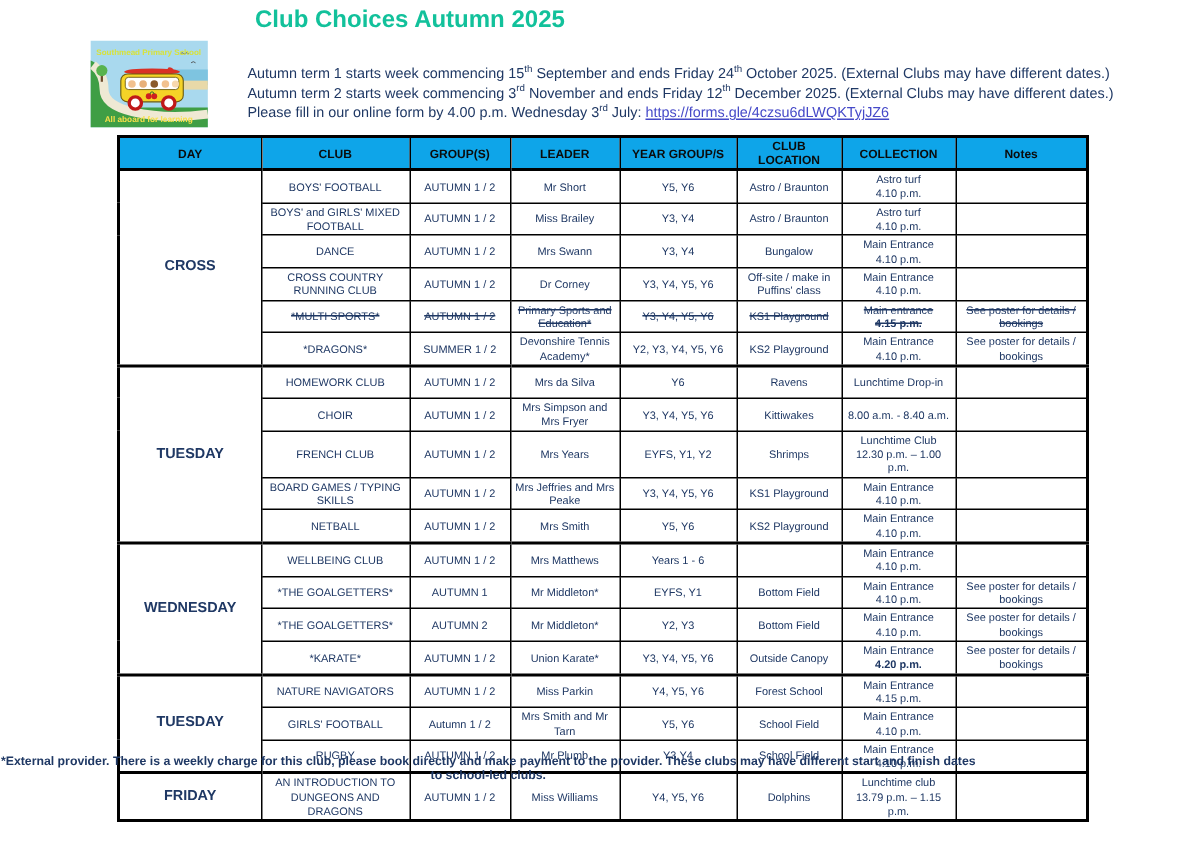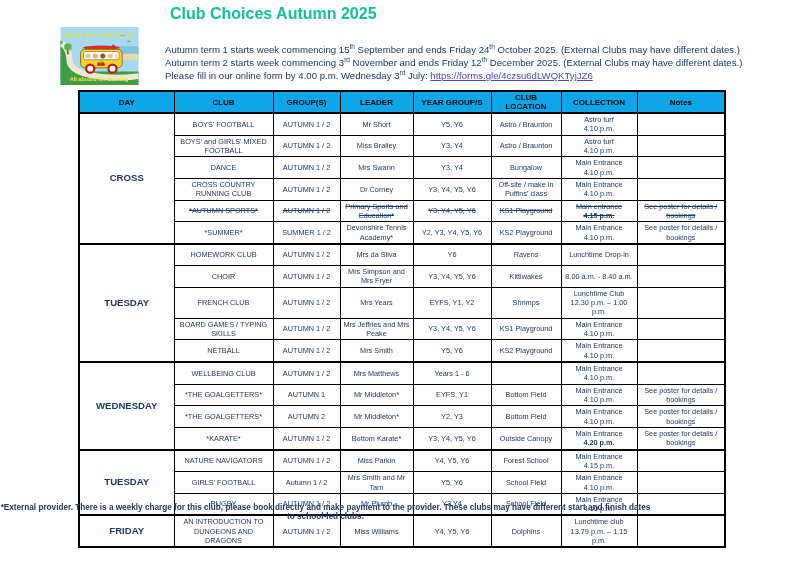--- a/index.html
+++ b/index.html
@@ -174,33 +174,33 @@
             <td>Dr Corney</td>
             <td>Y3, Y4, Y5, Y6</td>
             <td>Off-site / make in Puffins' class</td>
             <td>
               <div>Main Entrance</div>
               <div>4.10 p.m.</div>
             </td>
             <td></td>
           </tr>
           <tr>
-            <td class="club struck">*AUTUMN SPORTS*</td>
+            <td class="club struck">*MULTI SPORTS*</td>
             <td class="struck">AUTUMN 1 / 2</td>
             <td class="struck">Primary Sports and Education*</td>
             <td class="struck">Y3, Y4, Y5, Y6</td>
             <td class="struck">KS1 Playground</td>
             <td class="struck">
               <div>Main entrance</div>
               <div class="b">4.15 p.m.</div>
             </td>
             <td class="struck">See poster for details / bookings</td>
           </tr>
           <tr>
-            <td class="club">*SUMMER*</td>
+            <td class="club">*DRAGONS*</td>
             <td>SUMMER 1 / 2</td>
             <td>Devonshire Tennis Academy*</td>
             <td>Y2, Y3, Y4, Y5, Y6</td>
             <td>KS2 Playground</td>
             <td>
               <div>Main Entrance</div>
               <div>4.10 p.m.</div>
             </td>
             <td>See poster for details / bookings</td>
           </tr>
@@ -296,21 +296,21 @@
             <td>Bottom Field</td>
             <td>
               <div>Main Entrance</div>
               <div>4.10 p.m.</div>
             </td>
             <td>See poster for details / bookings</td>
           </tr>
           <tr>
             <td class="club">*KARATE*</td>
             <td>AUTUMN 1 / 2</td>
-            <td>Bottom Karate*</td>
+            <td>Union Karate*</td>
             <td>Y3, Y4, Y5, Y6</td>
             <td>Outside Canopy</td>
             <td>
               <div>Main Entrance</div>
               <div class="b">4.20 p.m.</div>
             </td>
             <td>See poster for details / bookings</td>
           </tr>
           <tr class="group-start">
             <td rowspan="3" class="day">TUESDAY</td>

